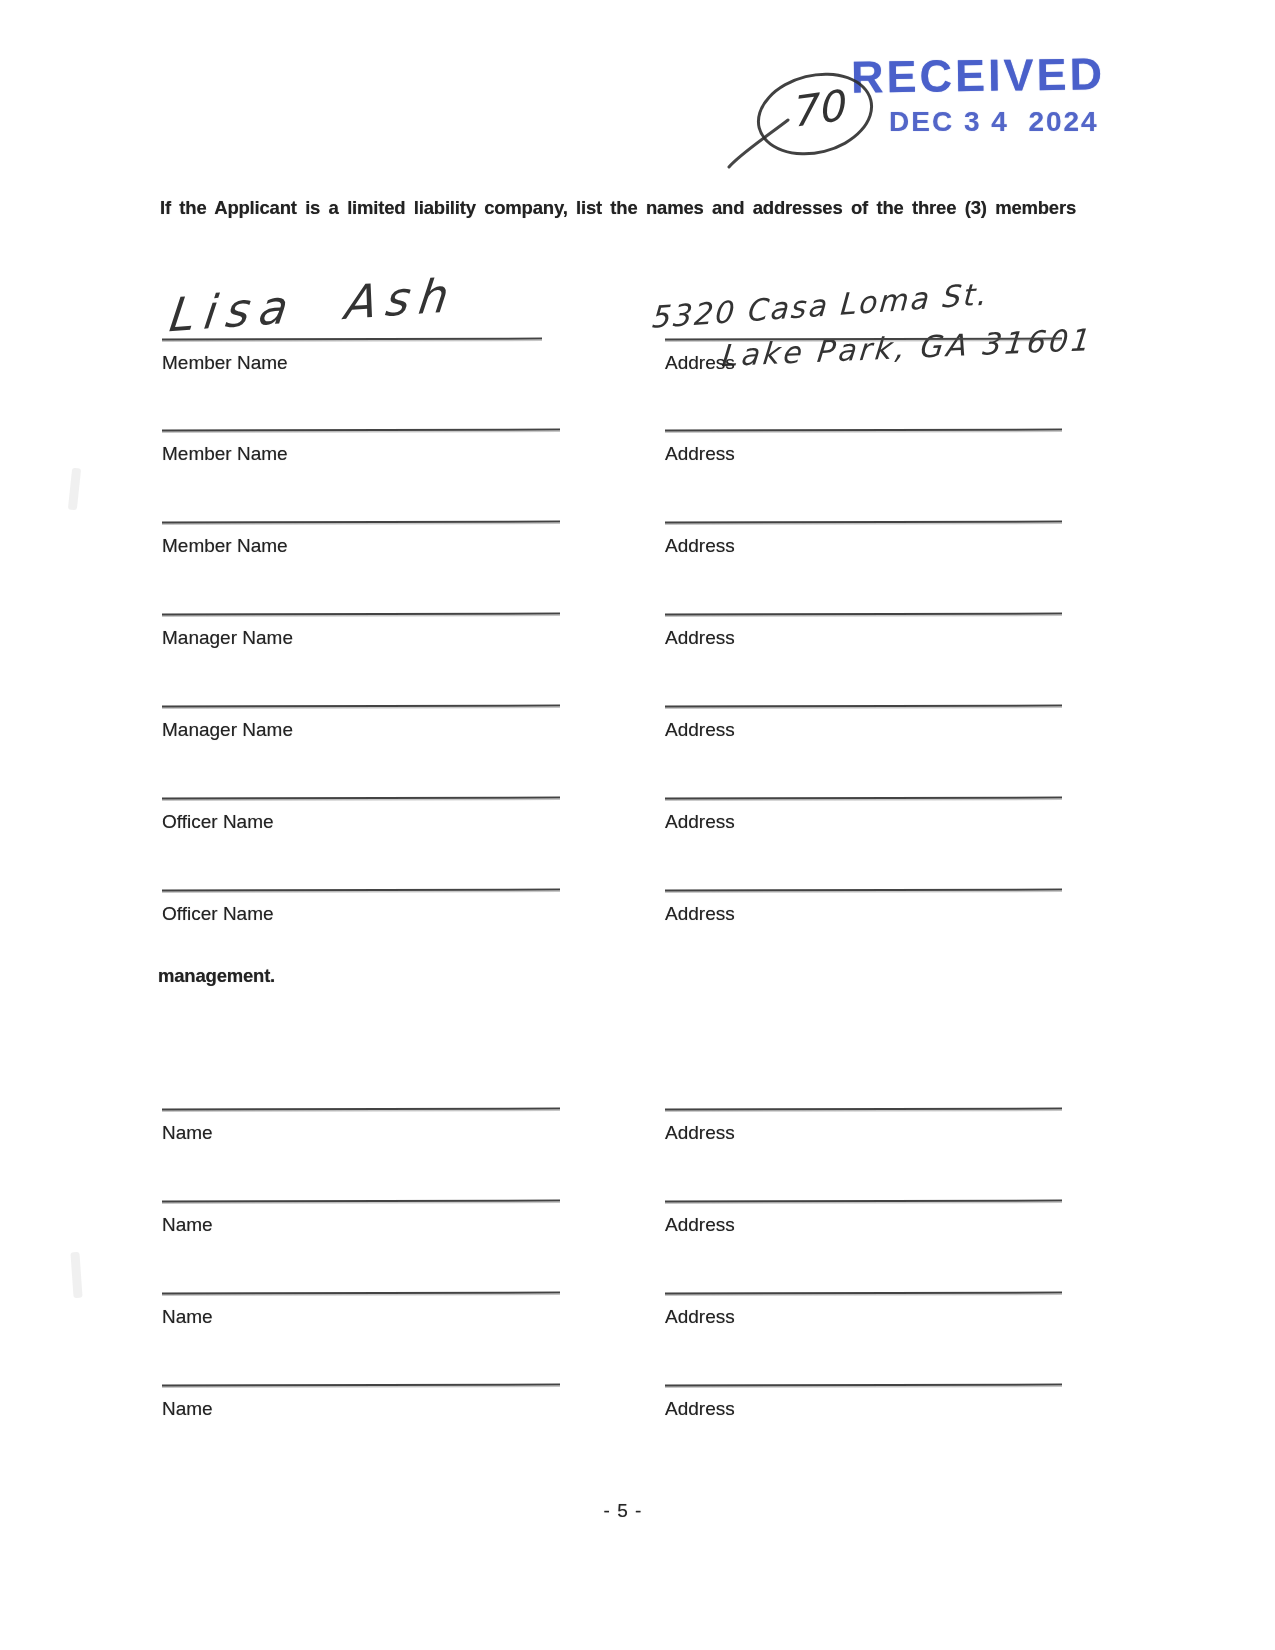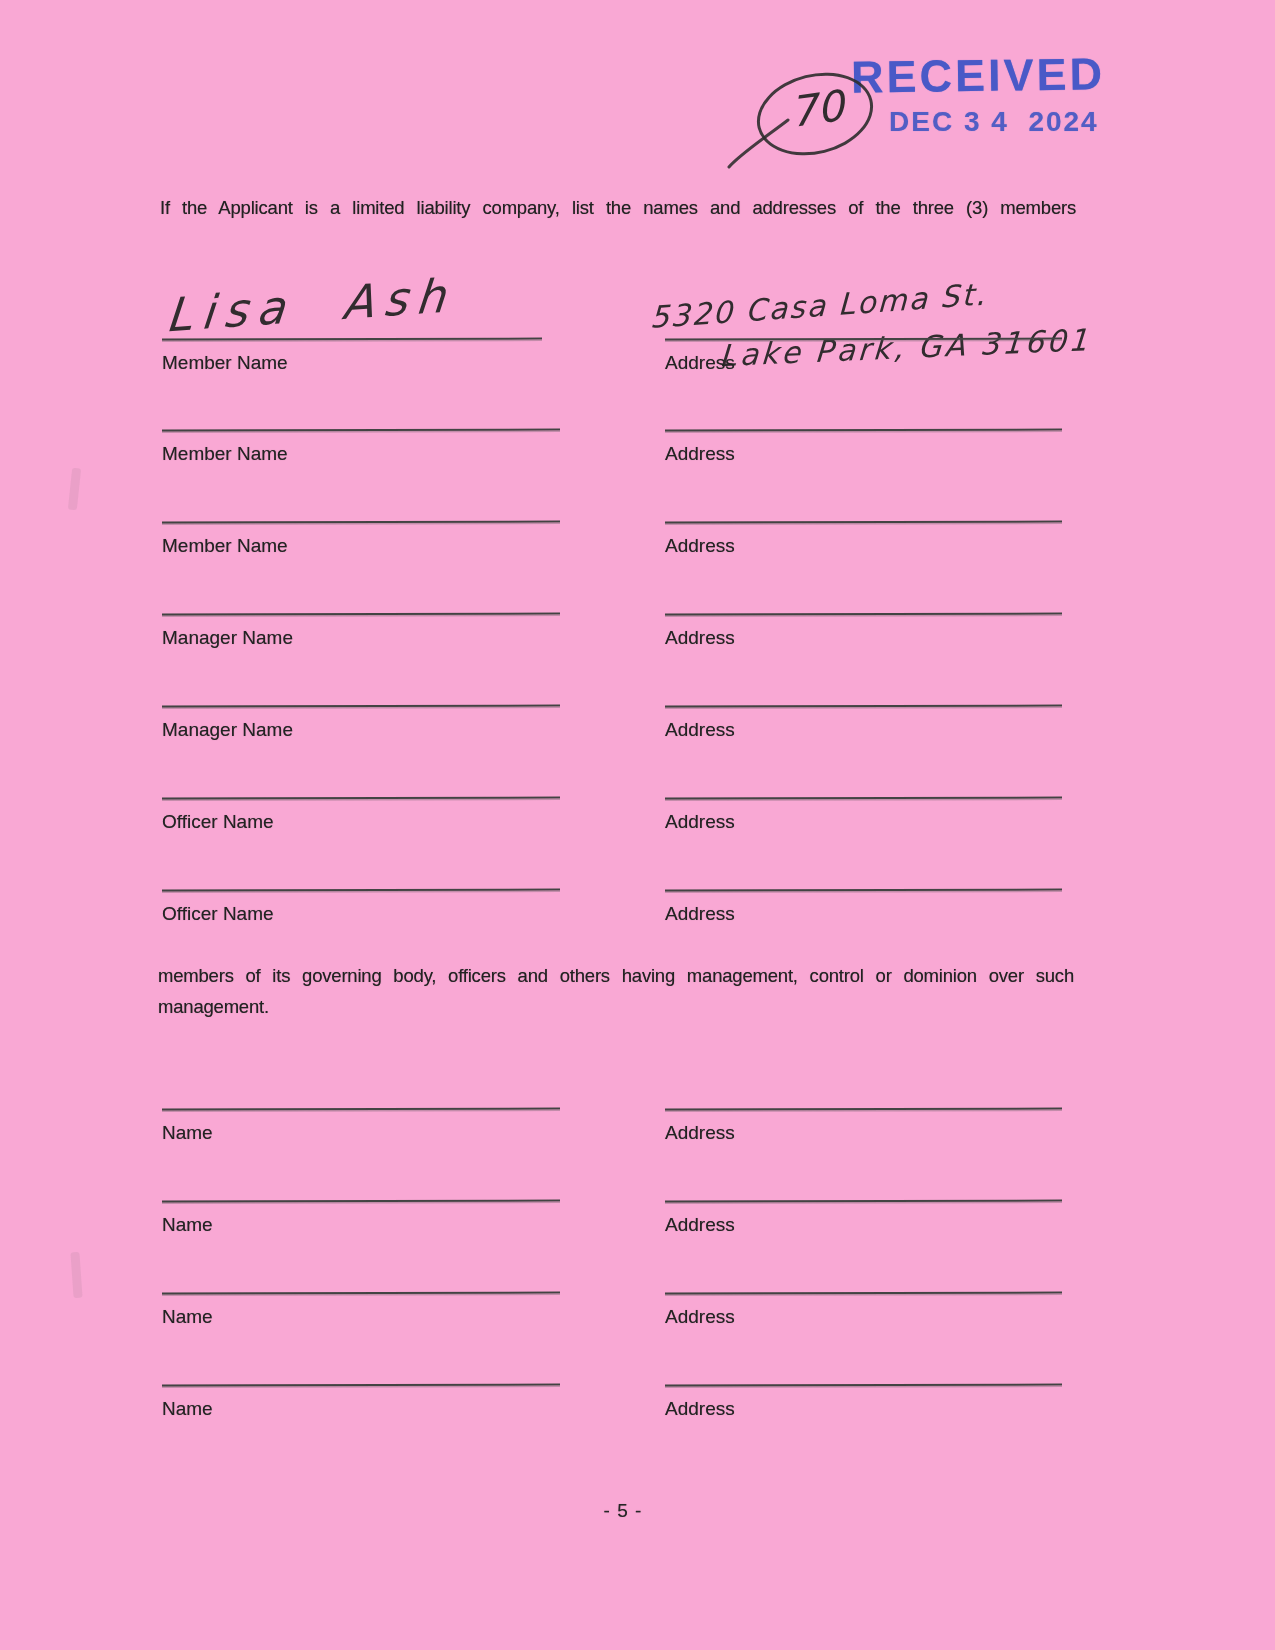--- a/index.html
+++ b/index.html
@@ -1,24 +1,24 @@
 <!DOCTYPE html>
 <html><head>
 <meta charset="utf-8">
 <style>
   html,body{margin:0;padding:0;background:#e8e8e8;}
   .page{
     position:relative;width:1275px;height:1650px;margin:0 auto;
-    background:#f9a8d4;overflow:hidden;
+    background:#ffffff;overflow:hidden;
     font-family:"Liberation Sans",sans-serif;color:#262626;
   }
   
   .para{position:absolute;width:916px;font-size:18.5px;line-height:31px;color:#222;
         text-shadow:0 0 .7px rgba(40,40,40,.55);}
-  .pline{white-space:nowrap;letter-spacing:-0.2px;}
+  .pline{white-space:nowrap;letter-spacing:-0.2px;font-weight:bold;}
   .pline.just{text-align-last:justify;text-align:justify;}
   .field-label{margin-top:12px;font-size:19px;color:#232323;
         text-shadow:0 0 .7px rgba(40,40,40,.5);}
   
   .row{position:absolute;left:0;width:1275px;height:64px;}
   .field{position:absolute;top:0;}
   .col-l{left:162px;width:398px;}
   .col-r{left:665px;width:397px;}
   .fill-line{height:0;border-top:2px solid #434343;
         box-shadow:0 1.5px 0 rgba(80,80,80,.32);transform:rotate(-0.12deg);}
@@ -144,21 +144,20 @@
       <div class="fill-line"></div>
       <div class="field-label">Officer Name</div>
     </div>
     <div class="field col-r">
       <div class="fill-line"></div>
       <div class="field-label">Address</div>
     </div>
   </div>
 
   <div class="para" style="left:158px;top:960px">
-    <div class="pline just">members of its governing body, officers and others having management, control or dominion over such</div>
     <div class="pline">management.</div>
   </div>
 
   <div class="row" style="top:1108px">
     <div class="field col-l">
       <div class="fill-line"></div>
       <div class="field-label">Name</div>
     </div>
     <div class="field col-r">
       <div class="fill-line"></div>

